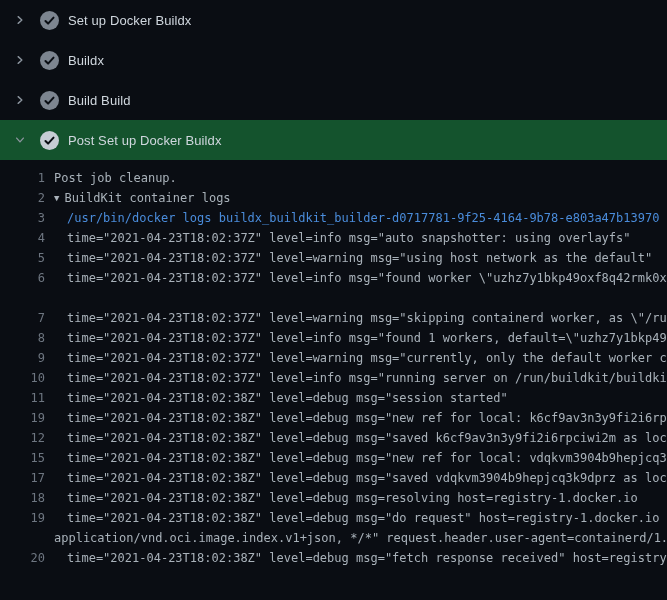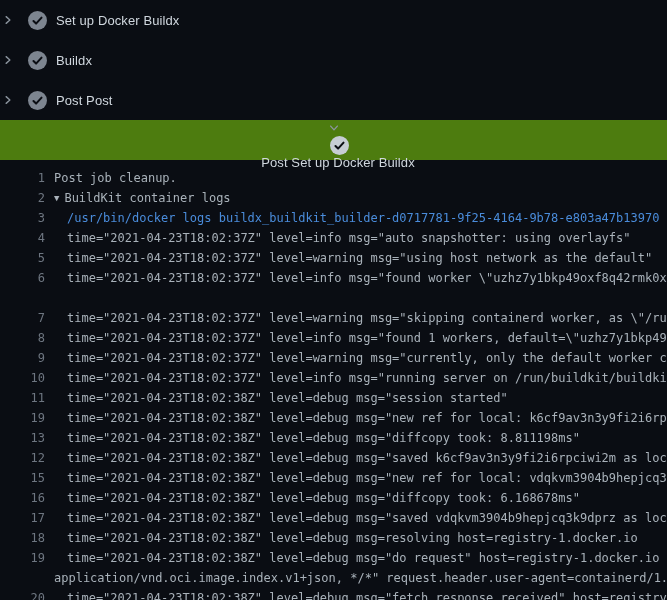--- a/index.html
+++ b/index.html
@@ -1,22 +1,22 @@
 <!DOCTYPE html>
 <html><head>
 <meta charset="utf-8">
 <style>
   * { margin:0; padding:0; box-sizing:border-box; }
   html,body { width:667px; height:600px; overflow:hidden; }
   body { background:#0a0d13; font-family:"Liberation Sans", sans-serif; }
 
   
   .steps { width:667px; }
-  .step-row { height:40px; display:flex; align-items:center; cursor:pointer; }
-  .step-row.expanded { background:#4d7c0f;flex-direction:column; }
+  .step-row { height:40px; display:flex; align-items:center; padding-left:12px; cursor:pointer; }
+  .step-row.expanded { background:#14532d; }
   .chev { width:16px; height:16px; flex:0 0 16px; display:flex; align-items:center; justify-content:center; }
   .chev svg { display:block; }
   .chev.down svg { transform:rotate(90deg); }
   .check { width:19px; height:19px; flex:0 0 19px; margin-left:12px; }
   .check svg { display:block; }
   .step-label { margin-left:9px; font-size:13px; color:#d0d7de; letter-spacing:0.1px; }
 
   
   .log { width:667px; height:440px; padding-top:8px; overflow:hidden;
          font-family:"DejaVu Sans Mono", monospace; font-size:12px; }
@@ -65,21 +65,21 @@
         <svg width="12" height="12" viewBox="0 0 16 16">
           <path d="M5.5 3.5l5 4.5-5 4.5" fill="none" stroke="#8b949e" stroke-width="1.8" stroke-linecap="round" stroke-linejoin="round"></path>
         </svg>
       </span>
       <span class="check">
         <svg width="19" height="19" viewBox="0 0 16 16">
           <circle cx="8" cy="8" r="8" fill="#7d8590"></circle>
           <path d="M4.6 8.4l2.2 2.2 4.6-5" fill="none" stroke="#0a0d13" stroke-width="1.7" stroke-linecap="round" stroke-linejoin="round"></path>
         </svg>
       </span>
-      <span class="step-label">Post Post</span>
+      <span class="step-label">Build Build</span>
     </div>
     <div class="step-row expanded">
       <span class="chev down">
         <svg width="12" height="12" viewBox="0 0 16 16">
           <path d="M5.5 3.5l5 4.5-5 4.5" fill="none" stroke="#8b949e" stroke-width="1.8" stroke-linecap="round" stroke-linejoin="round"></path>
         </svg>
       </span>
       <span class="check">
         <svg width="19" height="19" viewBox="0 0 16 16">
           <circle cx="8" cy="8" r="8" fill="#c6cdd4"></circle>
@@ -96,22 +96,20 @@
     <div class="log-row"><span class="ln">4</span><span class="lc detail">time="2021-04-23T18:02:37Z" level=info msg="auto snapshotter: using overlayfs"</span></div>
     <div class="log-row"><span class="ln">5</span><span class="lc detail">time="2021-04-23T18:02:37Z" level=warning msg="using host network as the default"</span></div>
     <div class="log-row"><span class="ln">6</span><span class="lc detail">time="2021-04-23T18:02:37Z" level=info msg="found worker \"uzhz7y1bkp49oxf8q42rmk0xj</span></div>
     <div class="log-row"><span class="ln"></span></div>
     <div class="log-row"><span class="ln">7</span><span class="lc detail">time="2021-04-23T18:02:37Z" level=warning msg="skipping containerd worker, as \"/run</span></div>
     <div class="log-row"><span class="ln">8</span><span class="lc detail">time="2021-04-23T18:02:37Z" level=info msg="found 1 workers, default=\"uzhz7y1bkp49o</span></div>
     <div class="log-row"><span class="ln">9</span><span class="lc detail">time="2021-04-23T18:02:37Z" level=warning msg="currently, only the default worker ca</span></div>
     <div class="log-row"><span class="ln">10</span><span class="lc detail">time="2021-04-23T18:02:37Z" level=info msg="running server on /run/buildkit/buildkit</span></div>
     <div class="log-row"><span class="ln">11</span><span class="lc detail">time="2021-04-23T18:02:38Z" level=debug msg="session started"</span></div>
     <div class="log-row"><span class="ln">19</span><span class="lc detail">time="2021-04-23T18:02:38Z" level=debug msg="new ref for local: k6cf9av3n3y9fi2i6rpc</span></div>
-    <div class="log-row"><span class="ln">13</span><span class="lc detail">time="2021-04-23T18:02:38Z" level=debug msg="diffcopy took: 8.811198ms"</span></div>
     <div class="log-row"><span class="ln">12</span><span class="lc detail">time="2021-04-23T18:02:38Z" level=debug msg="saved k6cf9av3n3y9fi2i6rpciwi2m as loca</span></div>
     <div class="log-row"><span class="ln">15</span><span class="lc detail">time="2021-04-23T18:02:38Z" level=debug msg="new ref for local: vdqkvm3904b9hepjcq3k</span></div>
-    <div class="log-row"><span class="ln">16</span><span class="lc detail">time="2021-04-23T18:02:38Z" level=debug msg="diffcopy took: 6.168678ms"</span></div>
     <div class="log-row"><span class="ln">17</span><span class="lc detail">time="2021-04-23T18:02:38Z" level=debug msg="saved vdqkvm3904b9hepjcq3k9dprz as loca</span></div>
     <div class="log-row"><span class="ln">18</span><span class="lc detail">time="2021-04-23T18:02:38Z" level=debug msg=resolving host=registry-1.docker.io</span></div>
     <div class="log-row"><span class="ln">19</span><span class="lc detail">time="2021-04-23T18:02:38Z" level=debug msg="do request" host=registry-1.docker.io r</span></div>
     <div class="log-row"><span class="ln"></span><span class="lc ">application/vnd.oci.image.index.v1+json, */*" request.header.user-agent=containerd/1.4</span></div>
     <div class="log-row"><span class="ln">20</span><span class="lc detail">time="2021-04-23T18:02:38Z" level=debug msg="fetch response received" host=registry-</span></div>
   </div>
 
 </body></html>

